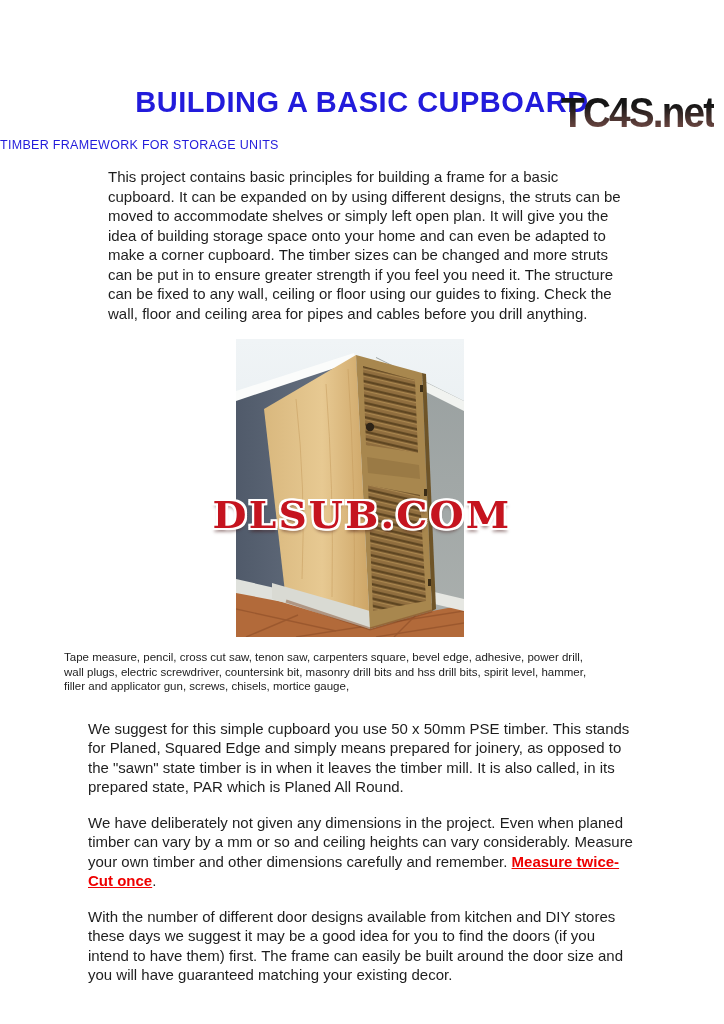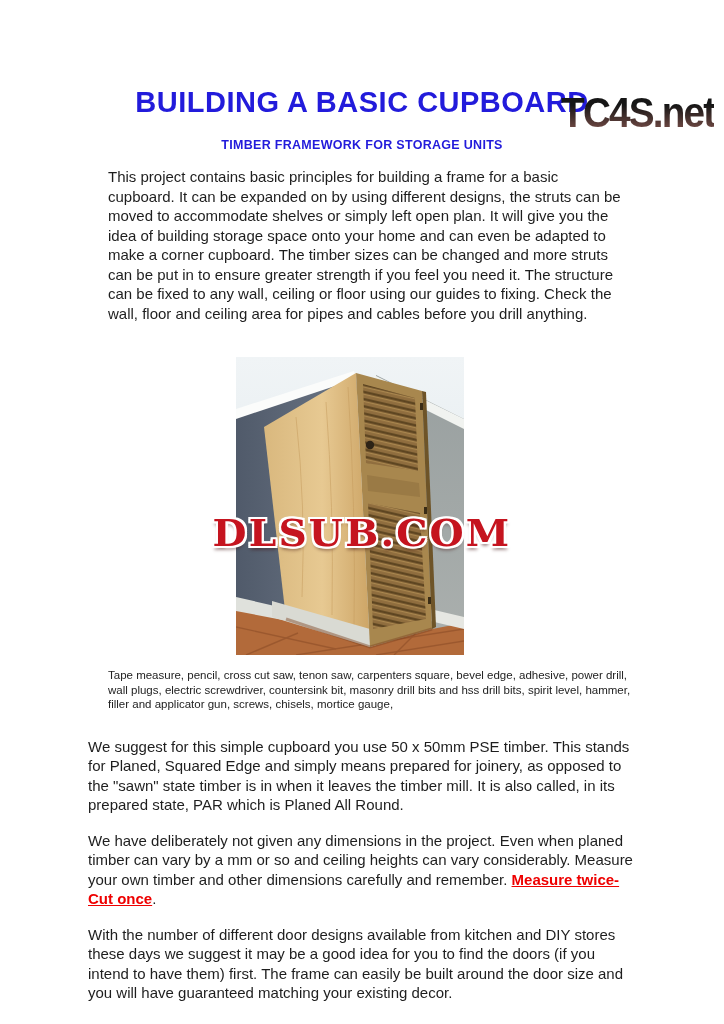--- a/index.html
+++ b/index.html
@@ -27,58 +27,57 @@
   h1.title{
     margin:86px 0 0 0;
     text-align:center;
     font-size:29px;line-height:33px;
     font-weight:bold;
     color:#221bdb;
     letter-spacing:.5px;
   }
   h2.subtitle{
     margin:19px 0 0 0;
-    text-align:center;
     font-size:12.5px;
-    font-weight:bold;
+    font-weight:normal;
     color:#221bdb;
     letter-spacing:.3px;
   }
   p.intro{
     margin:15px 0 2px 108px;
     width:516px;
     font-size:15px;line-height:19.5px;
     text-align:left;
   }
 
   
   .photo{
     position:relative;
     width:252px;height:298px;
-    margin:34px auto 0 auto;
+    margin:16px auto 0 auto;
   }
   .photo svg{display:block;}
   .watermark{
     position:absolute;
     top:154px;left:50%;
     transform:translateX(-50%) scale(1.06,1.02);
     font-family:"DejaVu Serif", serif;
     font-weight:bold;
     font-size:37px;
     letter-spacing:2px;
     white-space:nowrap;
     color:#c5141f;
     text-shadow:
       -2px -2px 0 #fff, 2px -2px 0 #fff, -2px 2px 0 #fff, 2px 2px 0 #fff,
       -2px 0 0 #fff, 2px 0 0 #fff, 0 -2px 0 #fff, 0 2px 0 #fff,
       0 4px 3px rgba(60,10,10,.45);
   }
 
   p.caption{
-    margin:13px 0 0 108px;
+    margin:13px 0 0 64px;
     width:524px;
     font-size:11.5px;line-height:14.6px;
     text-align:left;
     color:#222;
   }
   p.centered{
     margin:25px auto 0 auto;
     width:548px;
     font-size:15px;line-height:19.5px;
     text-align:left;

